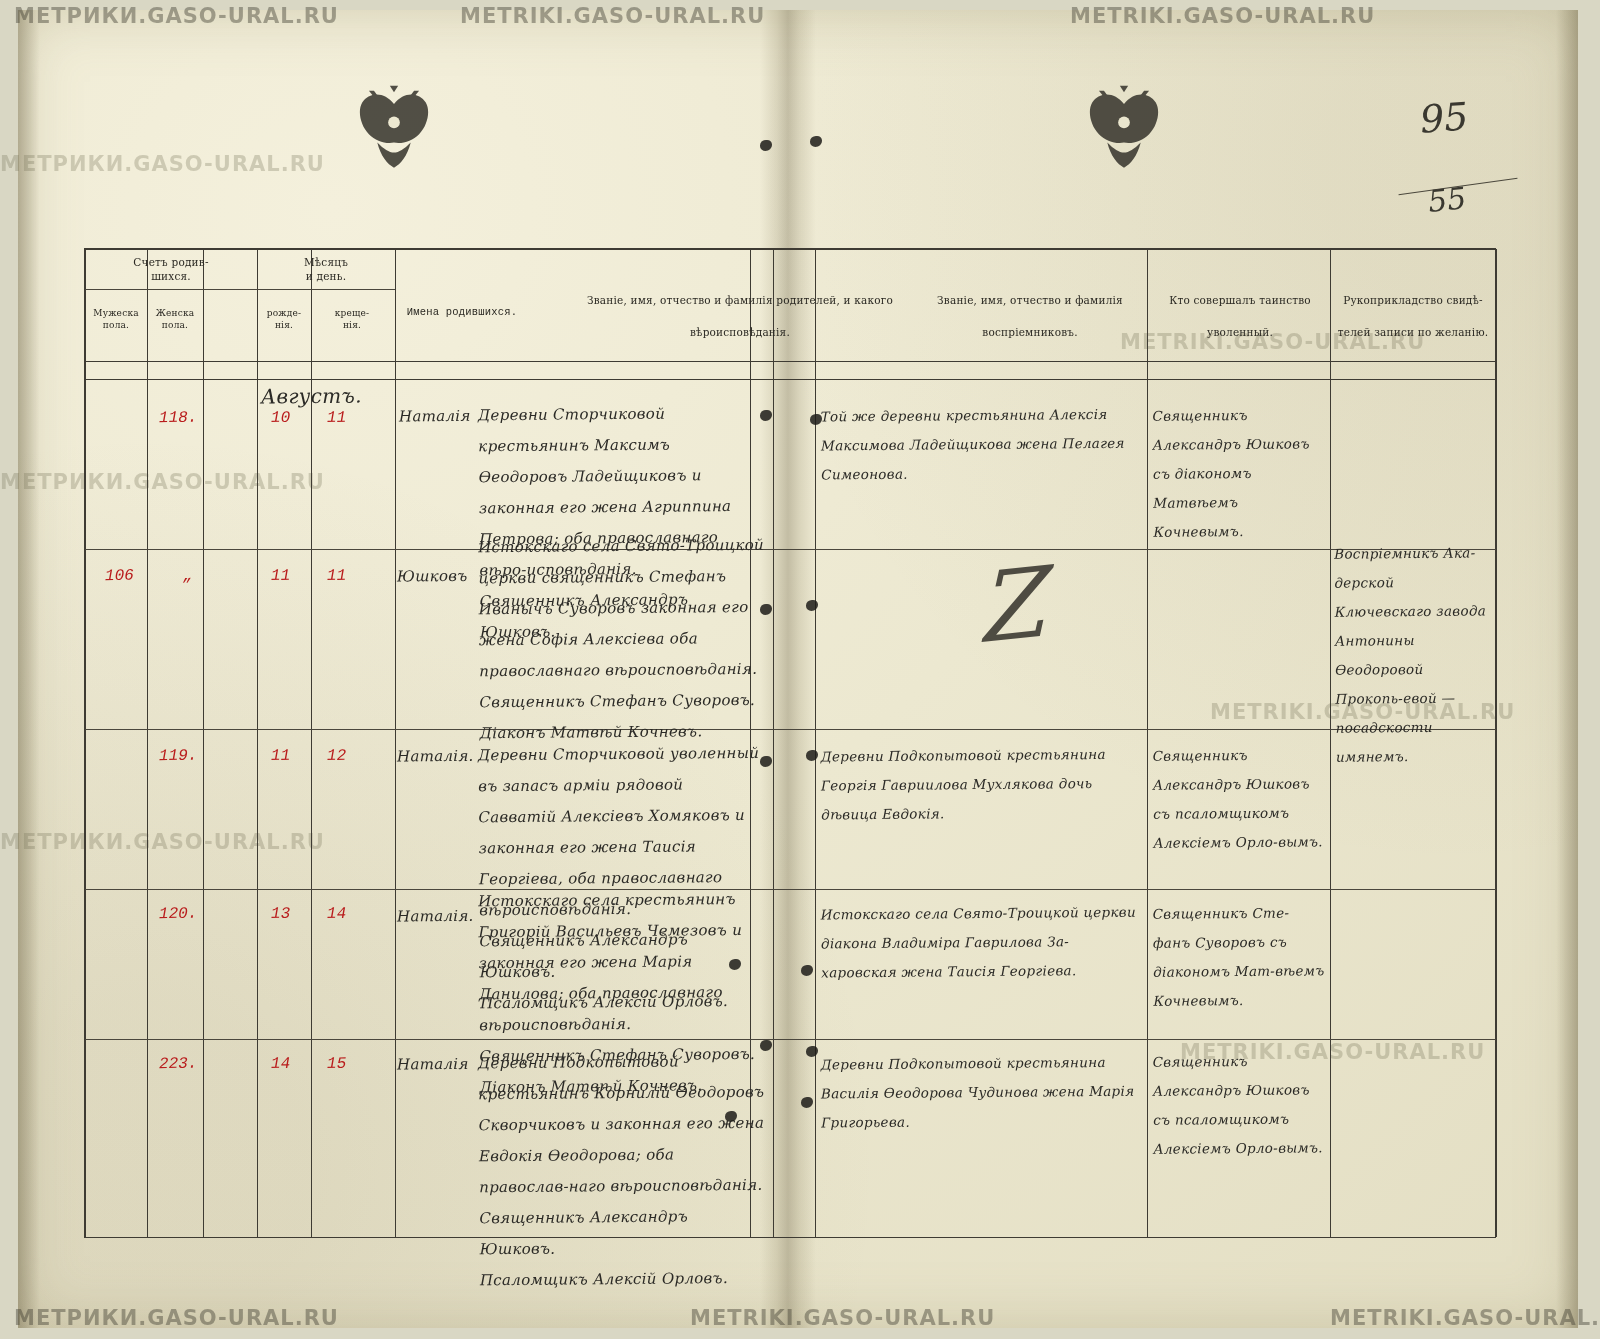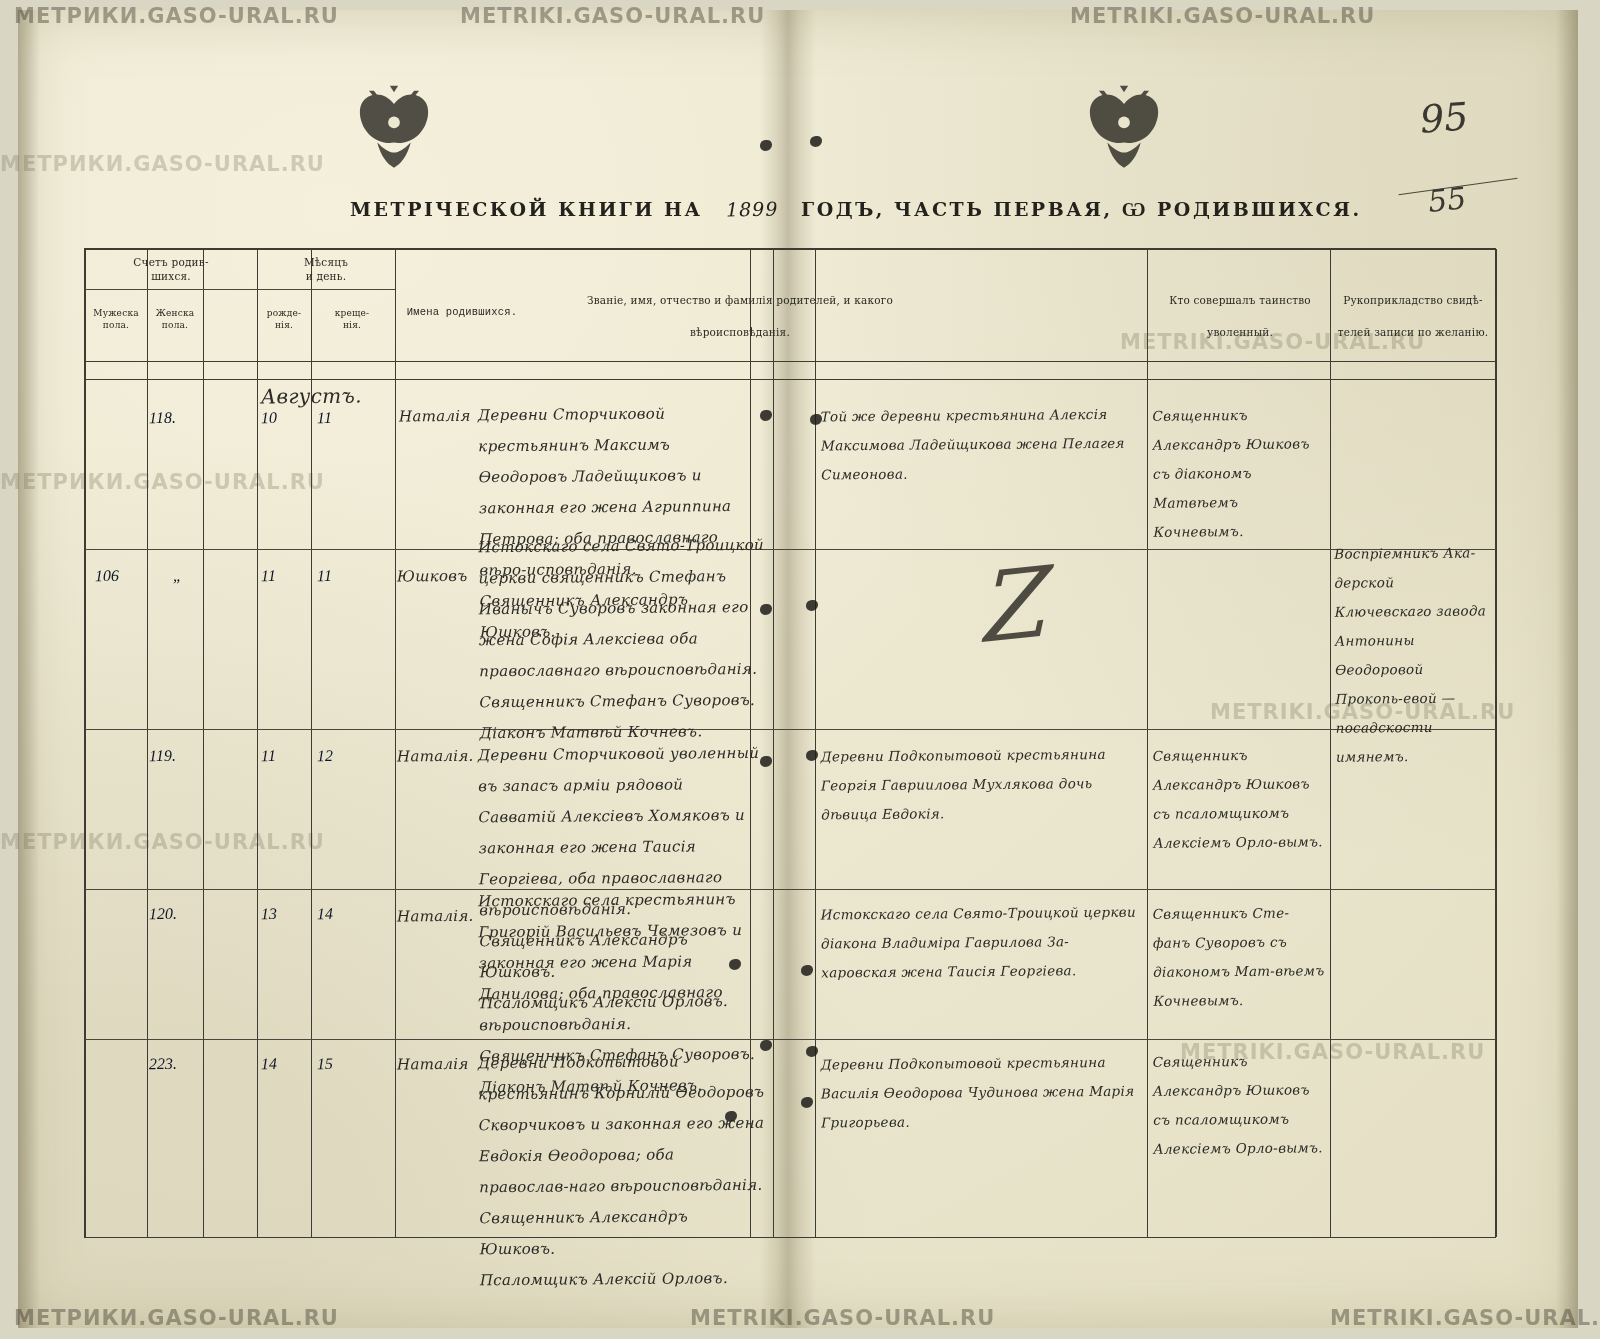--- a/index.html
+++ b/index.html
@@ -151,25 +151,26 @@
   }
   .colhead.sm { font-size: 9px; line-height: 12px; }
 
   .cell {
     position:absolute;
     box-sizing:border-box;
     padding:0;
   }
   .num {
     position:absolute;
-    font-family:Liberation Serif, serif;
+    font-family:Liberation Mono, monospace;
     font-style:italic;
     font-size:16px;
-    color:#0f172a;
+    color:#b91c1c;
     transform: rotate(-1deg);
+    padding-left: 10px;
   }
   .ink-blot{
     position:absolute;
     width:12px;height:11px;
     background:#1d1c19;
     border-radius:50% 40% 55% 45%;
     opacity:.85;
   }
   .squiggle{
     position:absolute;
@@ -228,25 +229,20 @@
         <path d="M30 70 C34 86 42 96 50 100 C58 96 66 86 70 70 C62 78 56 82 50 82 C44 82 38 78 30 70 Z"></path>
       </g>
       <circle cx="50" cy="46" r="7" fill="#ece8d0"></circle>
     </svg>
   </div>
 
   <div class="folio">95</div>
   <div class="stamp-rule"></div>
   <div class="folio2">55</div>
 
-  <div class="title-line">
-    <span>МЕТРІЧЕСКОЙ КНИГИ НА</span>
-    <span class="title-year">1899</span>
-    <span>ГОДЪ, ЧАСТЬ ПЕРВАЯ, Ѡ РОДИВШИХСЯ.</span>
-  </div>
 
   <div class="tbl">
 
     <div class="v" style="left:0px;"></div>
     <div class="v" style="left:62px;"></div>
     <div class="v" style="left:118px;"></div>
     <div class="v" style="left:172px;"></div>
     <div class="v" style="left:226px;"></div>
     <div class="v" style="left:310px;"></div>
     <div class="v" style="left:665px;"></div>
@@ -270,20 +266,21 @@
     <div class="hs" style="left:0px;   width:1411px; top:790px;"></div>
 
     <div class="colhead" style="left:2px;  top:6px;  width:168px;">Счетъ родив-<br>шихся.</div>
     <div class="colhead sm" style="left:2px;  top:58px; width:58px;">Мужеска<br>пола.</div>
     <div class="colhead sm" style="left:64px; top:58px; width:52px;">Женска<br>пола.</div>
     <div class="colhead" style="left:174px;top:6px;  width:134px;">Мѣсяцъ<br>и день.</div>
     <div class="colhead sm" style="left:174px;top:58px; width:50px;">рожде-<br>нія.</div>
     <div class="colhead sm" style="left:228px;top:58px; width:78px;">креще-<br>нія.</div>
     <div class="colhead" style="left:312px;top:56px; width:130px;font-family:Liberation Mono, monospace;">Имена родившихся.</div>
     <div class="colhead" style="left:450px;top:44px; width:410px;">Званіе, имя, отчество и фамилія родителей, и какого<br><span style="display:inline-block;margin-top:18px;">вѣроисповѣданія.</span></div>
+    <div class="colhead" style="left:780px;top:44px; width:330px;">Званіе, имя, отчество и фамилія<br><span style="display:inline-block;margin-top:18px;">воспріемниковъ.</span></div>
     <div class="colhead" style="left:1066px;top:44px;width:178px;">Кто совершалъ таинство<br><span style="display:inline-block;margin-top:18px;">уволенный.</span></div>
     <div class="colhead" style="left:1248px;top:44px;width:160px;">Рукоприкладство свидѣ-<br><span style="display:inline-block;margin-top:18px;">телей записи по желанію.</span></div>
 
     <div class="hand" style="position:absolute; left:176px; top:132px; font-size:20px;">Августъ.</div>
 
     <div class="cell" style="left:64px; top:160px; width:54px;">
       <div class="num">118.</div>
     </div>
     <div class="cell" style="left:176px; top:160px; width:48px;">
       <div class="num">10</div>

